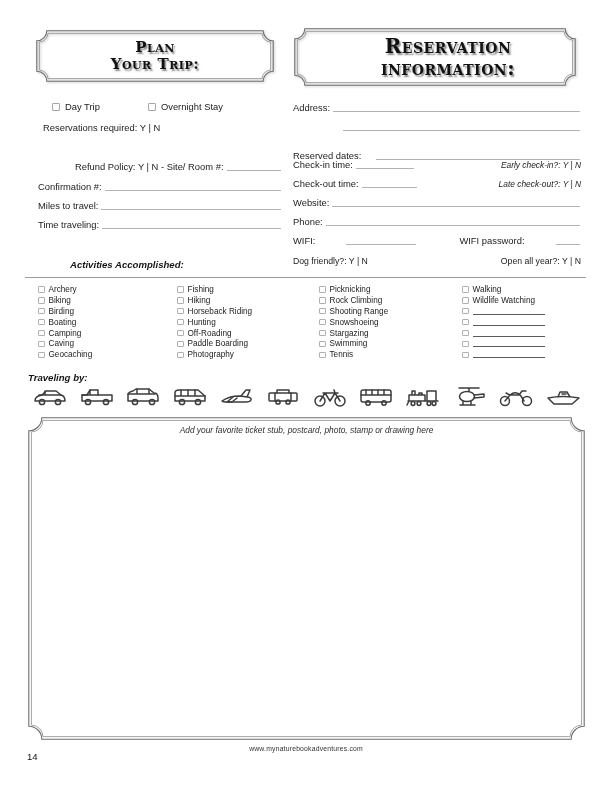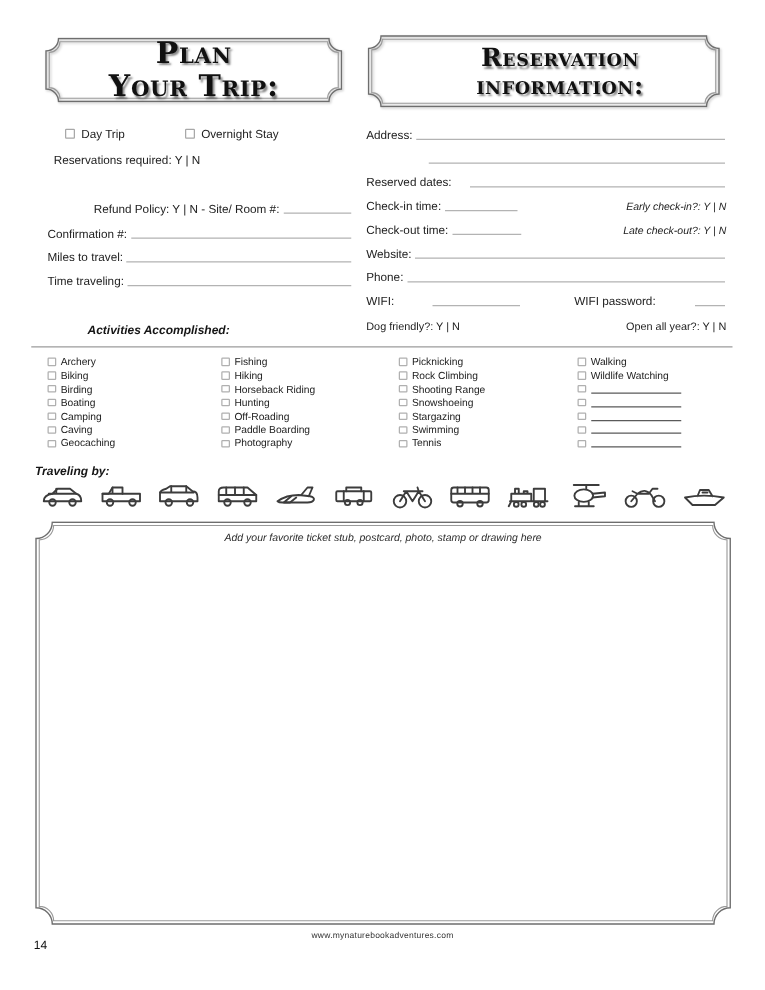--- a/index.html
+++ b/index.html
@@ -17,21 +17,21 @@
   svg.frame .outer { stroke:#6e6e6e; stroke-width:1.1; }
   svg.frame .inner { stroke:#9a9a9a; stroke-width:0.9; }
   .plaque .ptitle {
     position:relative; width:100%; height:100%;
     display:flex; flex-direction:column; align-items:center; justify-content:center;
     font-family:"DejaVu Serif","Liberation Serif",serif;
     font-weight:bold; font-variant:small-caps; letter-spacing:0.5px;
     color:#111; text-shadow:1.6px 1.8px 1.6px rgba(40,40,40,0.55);
     line-height:1.12; text-align:center;
   }
-  .plaque-plan .ptitle { font-size:24px; }
+  .plaque-plan .ptitle { font-size:15px; }
   .plaque-res  .ptitle { font-size:20px; }
 
   
   .col { position:absolute; font-size:9.4px; }
   .r { position:absolute; left:0; right:0; display:flex; align-items:flex-end; white-space:nowrap; }
   .lab { line-height:1.1; }
   .line { flex:1; border-bottom:1px solid #b3b3b3; margin:0 1px 1px 3px; height:10px; }
   .line.short { flex:0 0 auto; }
   .ital { font-style:italic; font-size:8.4px; margin-left:auto; }
   .small { font-size:8.7px; }
@@ -133,21 +133,21 @@
   </div>
 
   <div class="col" style="left:293px; top:102px; width:288px; height:175px;">
     <div class="r" style="top:0;">
       <span class="lab">Address:</span>
       <span class="line"></span>
     </div>
     <div class="r" style="top:19px;">
       <span class="line" style="margin-left:50px;"></span>
     </div>
-    <div class="r" style="top:38px;gap:12px;">
+    <div class="r" style="top:48px;gap:12px;">
       <span class="lab">Reserved dates:</span>
       <span class="line"></span>
     </div>
     <div class="r" style="top:76px;">
       <span class="lab">Check-out time:</span>
       <span class="line short" style="width:55px;"></span>
       <span class="ital">Late check-out?: Y | N</span>
     </div>
     <div class="r" style="top:57px;">
       <span class="lab">Check-in time:</span>

